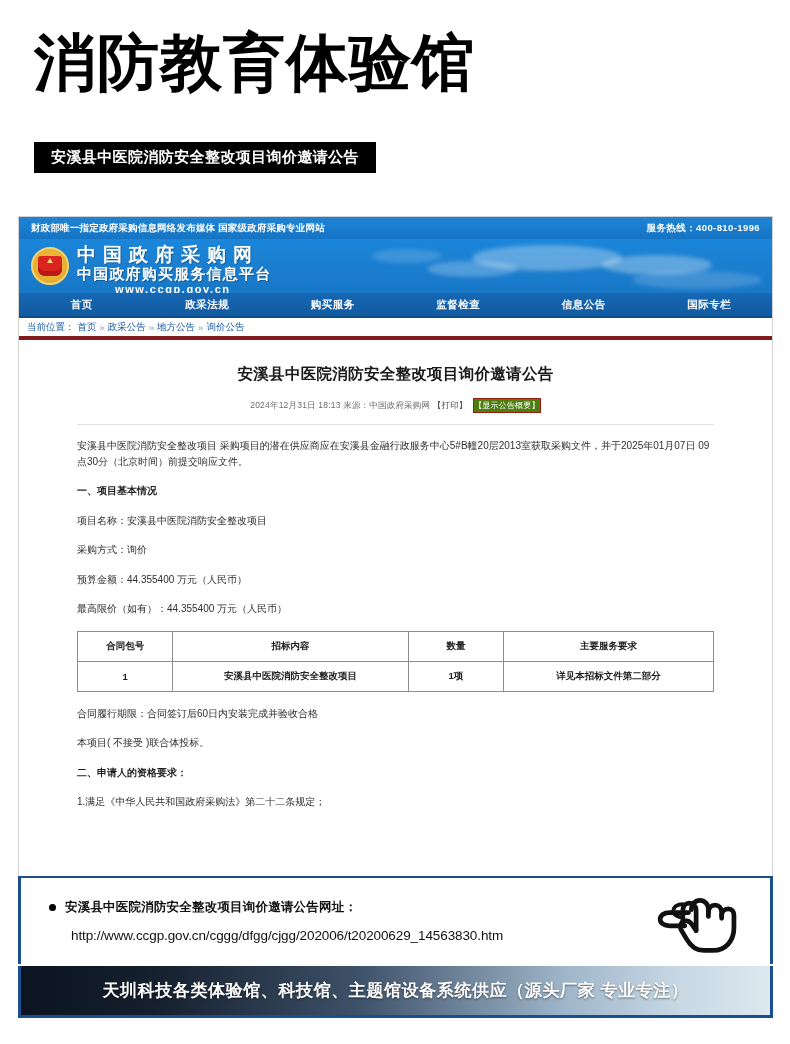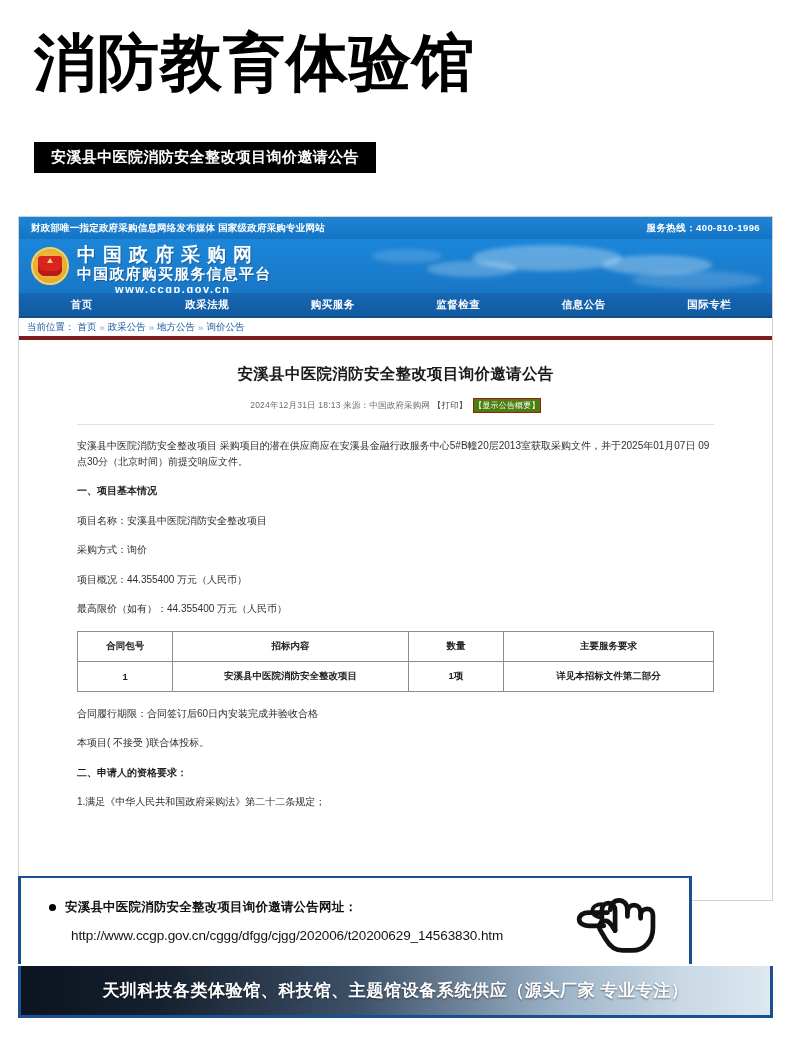--- a/index.html
+++ b/index.html
@@ -226,21 +226,21 @@
   table.bid th { font-weight: 700; }
   table.bid .col-a { width: 15%; }
   table.bid .col-b { width: 37%; }
   table.bid .col-c { width: 15%; }
   table.bid .col-d { width: 33%; }
 
   
   .url-block {
     position: absolute;
     left: 18px; top: 876px;
-    width: 674px; height: 88px;
+    width: 755px; height: 88px;
     background: #ffffff;
     border-left: 3px solid #1b4f8f;
     border-right: 3px solid #1b4f8f;
     border-top: 2px solid #1b4f8f;
   }
   .url-line1 {
     position: absolute;
     left: 28px; top: 21px;
     font-size: 12.5px;
     font-weight: 700;
@@ -359,21 +359,21 @@
 
     <div class="sec bold">一、项目基本情况</div>
 
     <div class="sec">
       <span>项目名称：</span><span>安溪县中医院消防安全整改项目</span>
     </div>
     <div class="sec">
       <span>采购方式：</span><span>询价</span>
     </div>
     <div class="sec">
-      <span>项目概况：</span><span>44.355400 万元（人民币）</span>
+      <span>预算金额：</span><span>44.355400 万元（人民币）</span>
     </div>
     <div class="sec">
       <span>最高限价（如有）：</span><span>44.355400 万元（人民币）</span>
     </div>
 
     <table class="bid">
       <thead>
         <tr>
           <th class="col-a">合同包号</th>
           <th class="col-b">招标内容</th>

